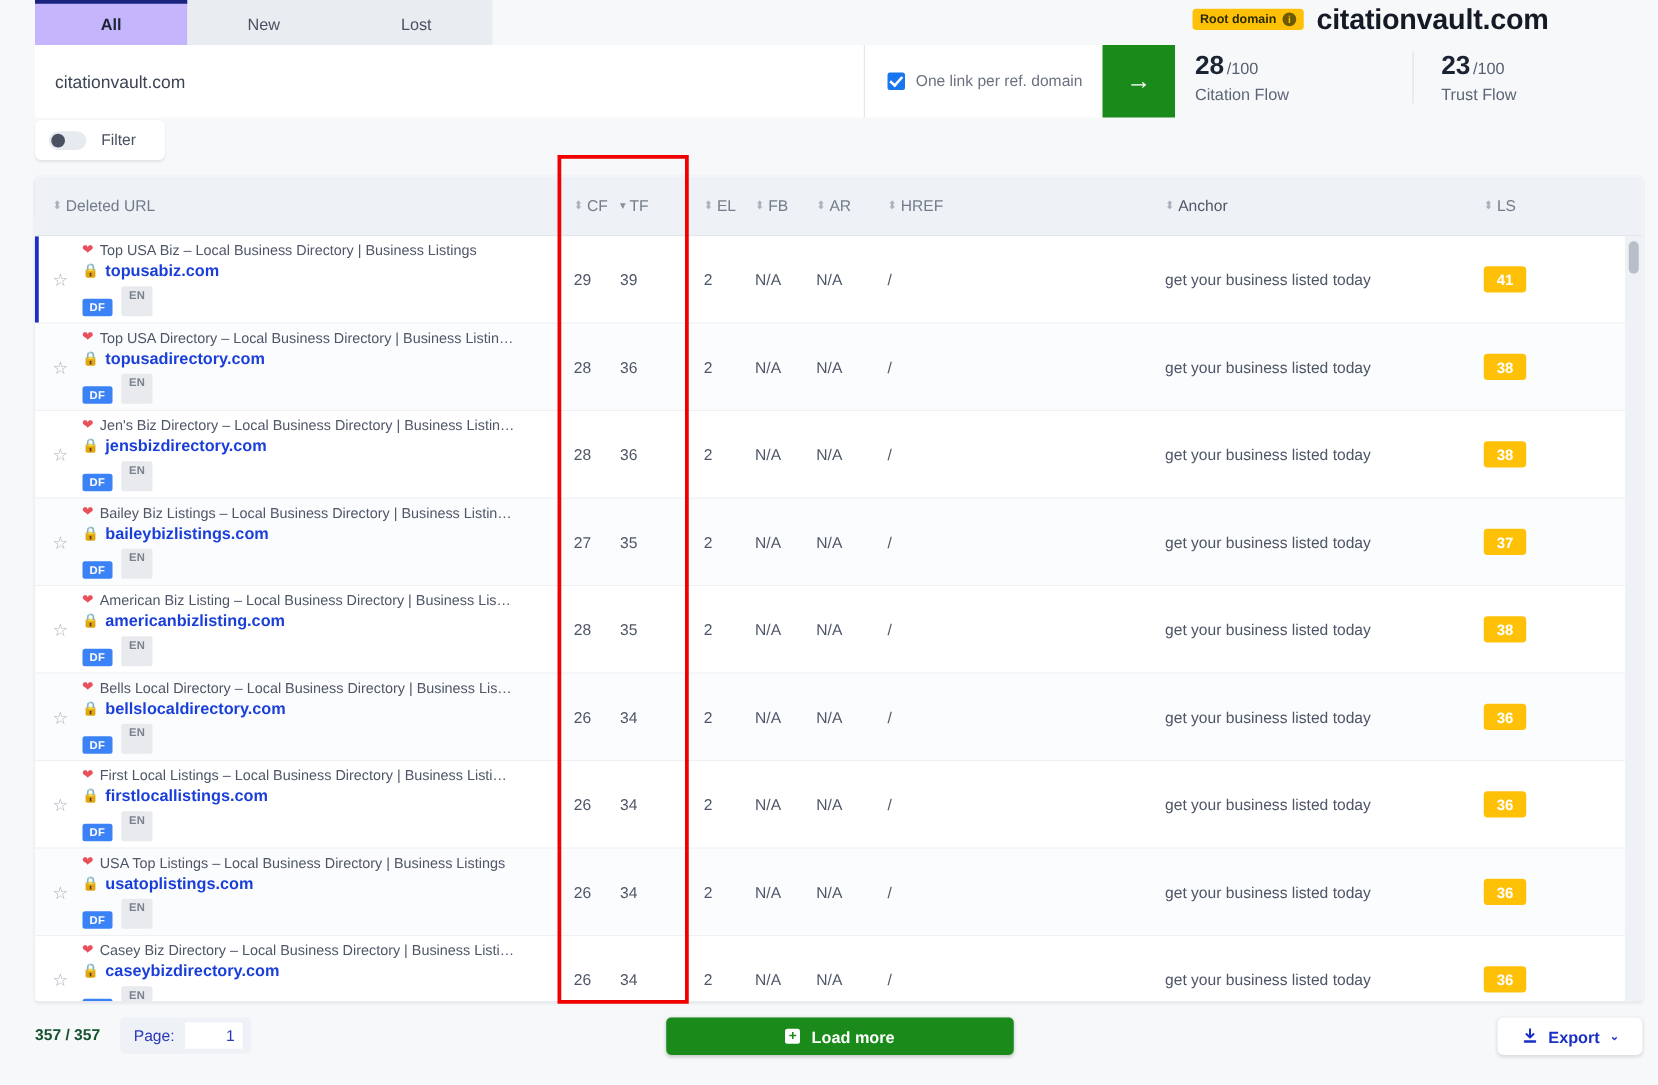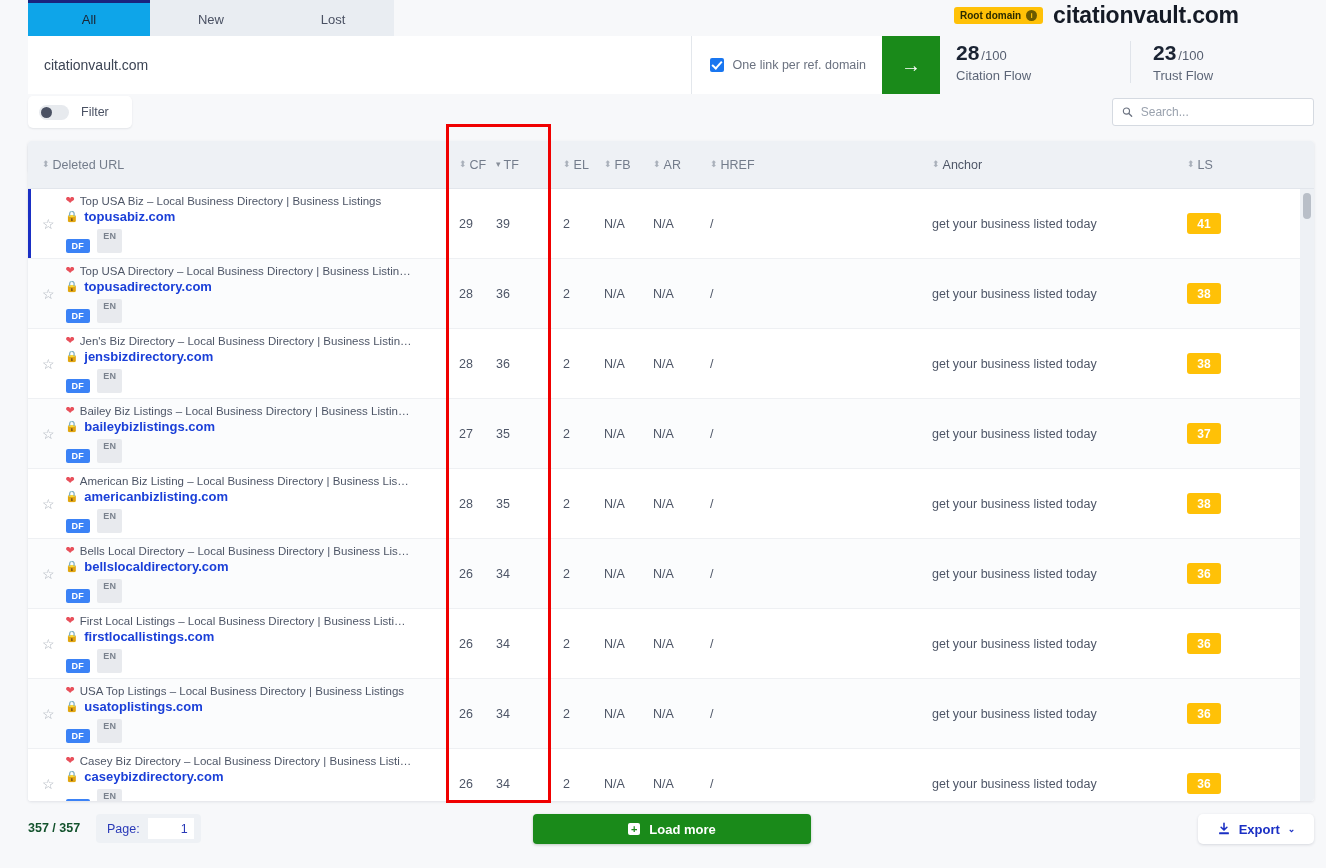--- a/index.html
+++ b/index.html
@@ -16,23 +16,23 @@
   .tabs { display: flex; height: 36px; }
   .tab {
     width: 122px; height: 36px;
     display: flex; align-items: center; justify-content: center;
     font-size: 13px; color: #4a5163;
     background: #e9edf2;
     border-top: 3px solid transparent;
     cursor: pointer;
   }
   .tab.active {
-    background: #0ea5e9;
+    background: #c4b5fd;
     color: #1b2433;
-    font-weight: normal;
+    font-weight: bold;
     border-top: 3px solid #1a237e;
     align-items: center;
   }
   .domain-bar {
     height: 58px; background: #fff;
     display: flex; align-items: center;
     position: relative;
   }
   .domain-text {
     padding-left: 16px; font-size: 14px; color: #3c4454;
@@ -264,27 +264,20 @@
         <span class="flow-num">28</span><span class="flow-den">/100</span>
         <div class="flow-label">Citation Flow</div>
       </div>
       <div class="flow">
         <span class="flow-num">23</span><span class="flow-den">/100</span>
         <div class="flow-label">Trust Flow</div>
       </div>
     </div>
   </div>
 
-  <div class="searchbox">
-    <svg width="12" height="12" viewBox="0 0 16 16">
-      <circle cx="6.6" cy="6.6" r="4.6" fill="none" stroke="#6b7280" stroke-width="1.7"></circle>
-      <line x1="10.2" y1="10.2" x2="14.4" y2="14.4" stroke="#6b7280" stroke-width="1.9" stroke-linecap="round"></line>
-    </svg>
-    <input type="text" placeholder="Search..." style="">
-  </div>
 
   <div class="filter-row">
     <div class="pill toggle">
       <span class="switch"></span>
       <span class="lbl-grey">Filter</span>
     </div>
     <div class="pill">
       <span>Do/NoFollow</span>
       <span class="caret">⌄</span>
     </div>

